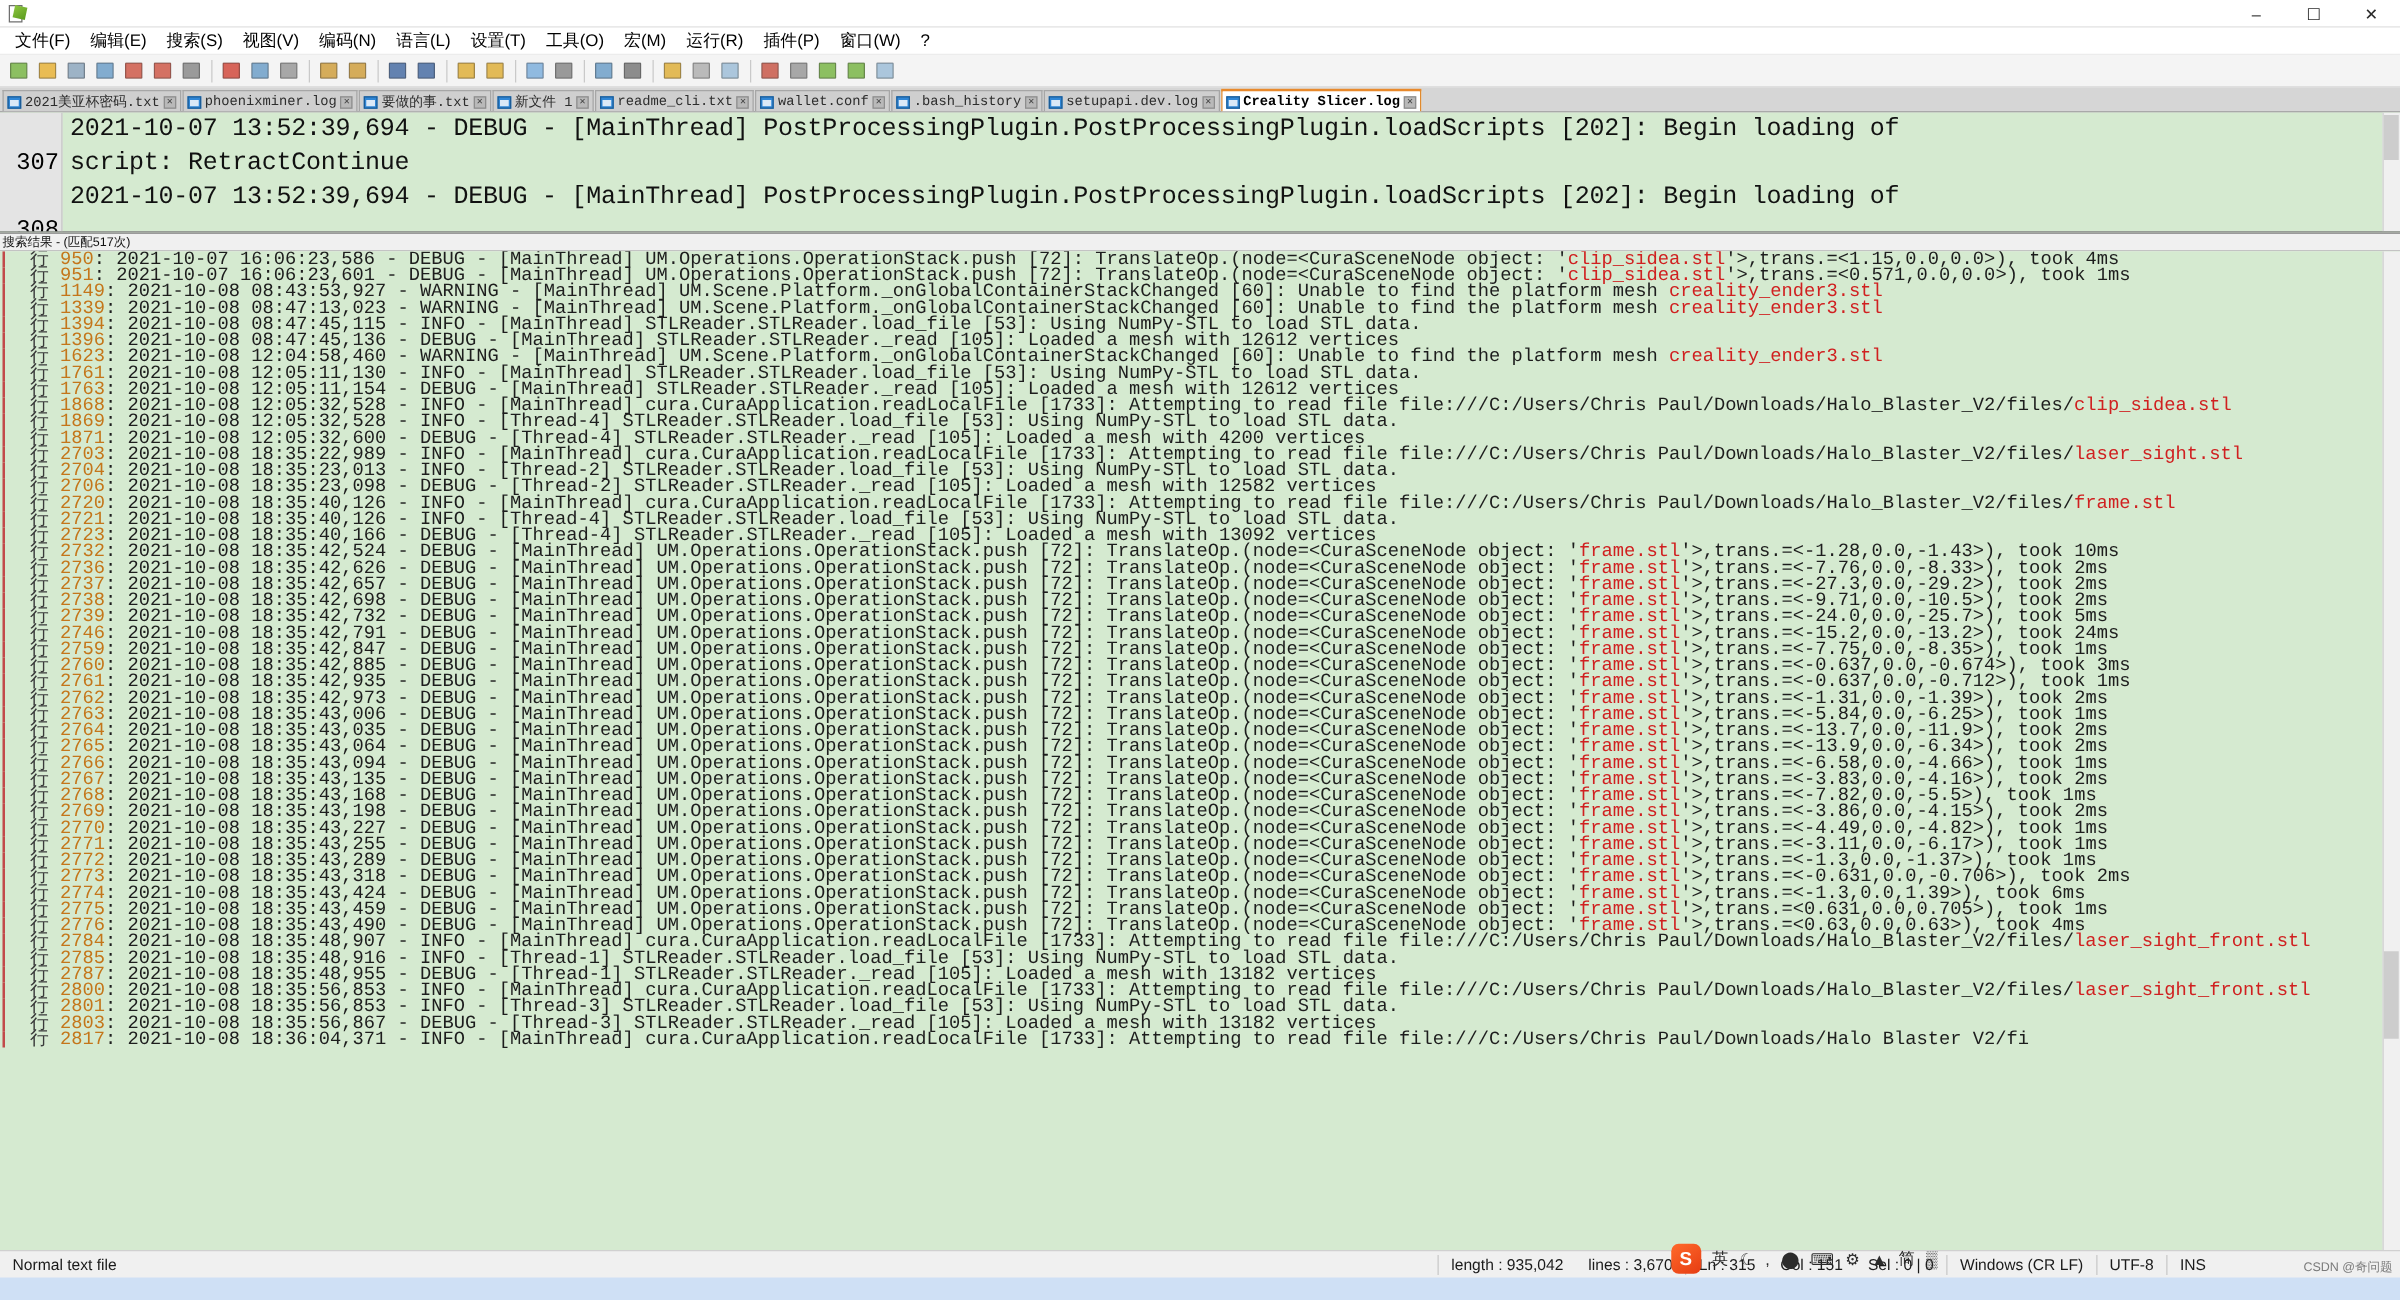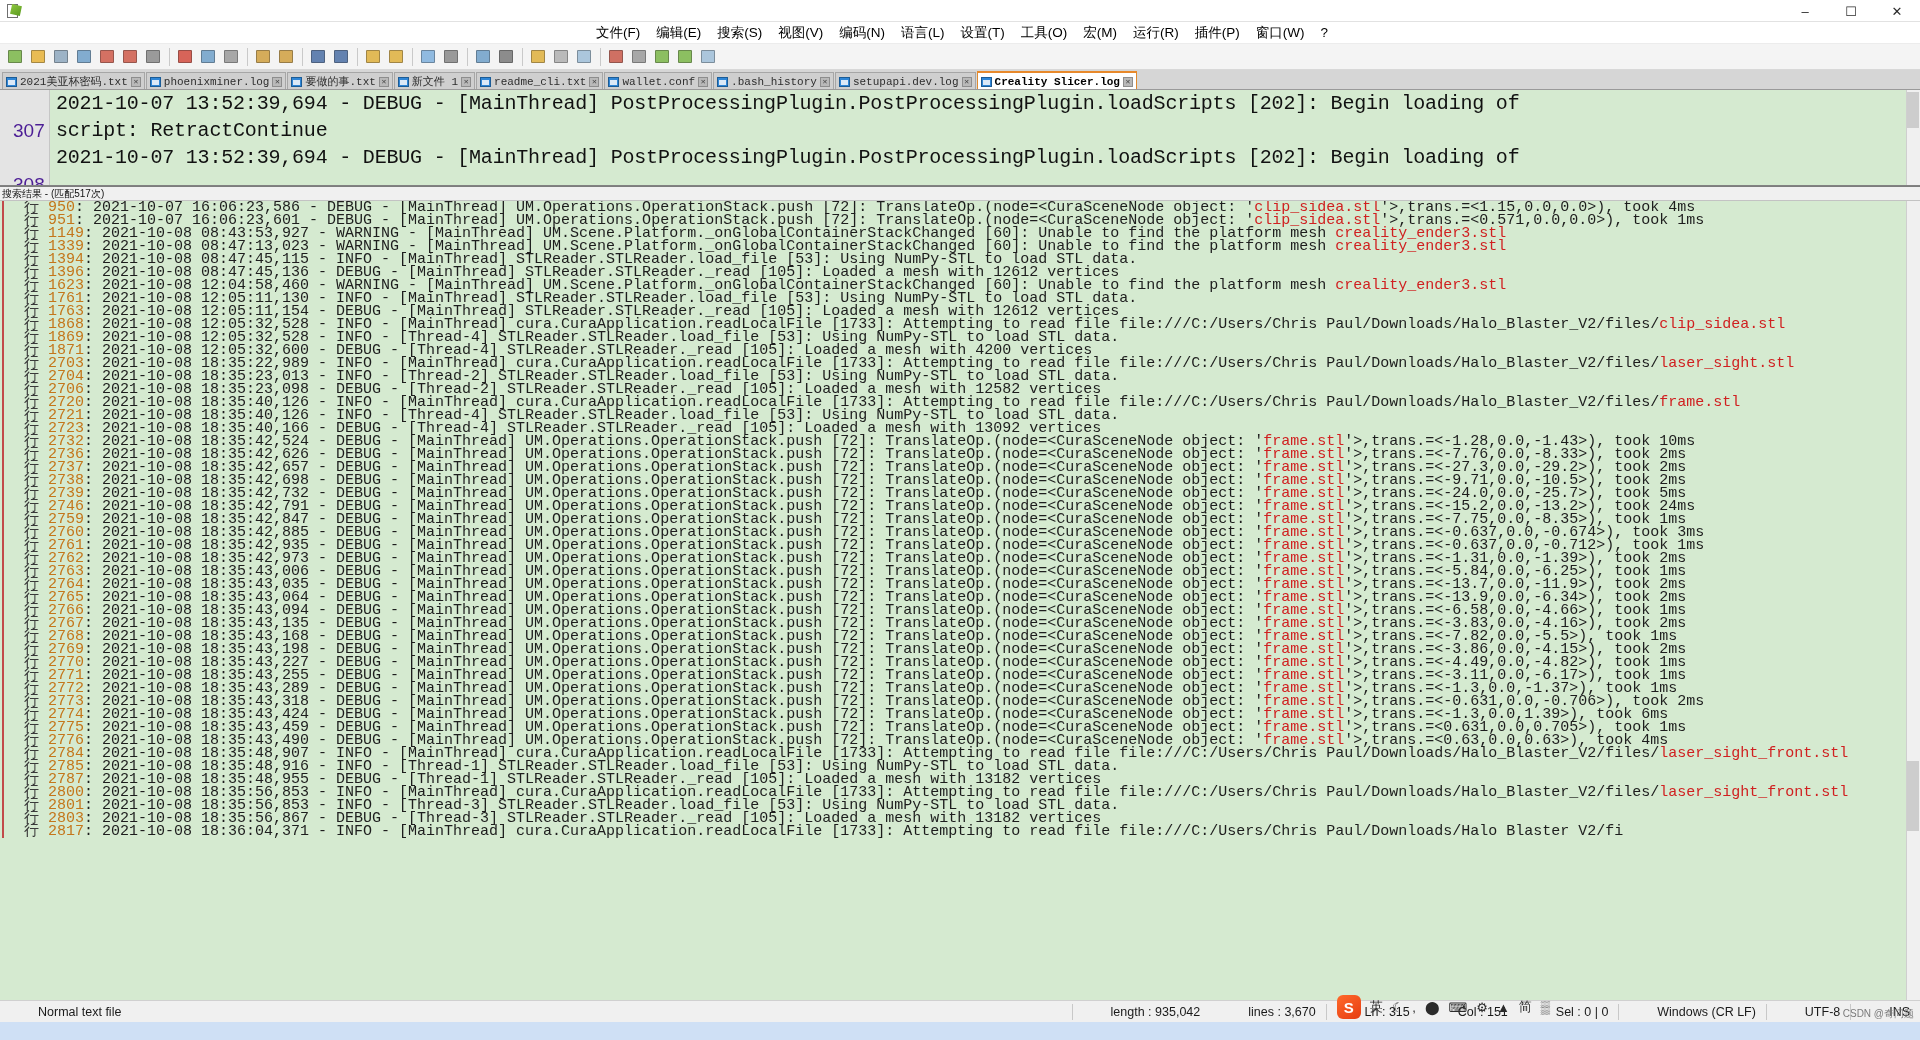--- a/index.html
+++ b/index.html
@@ -14,21 +14,21 @@
      background:#ffffff; border:1px solid #6f6f6f; }
   .tb-icon .pen{ position:absolute; left:6px; top:2px; width:10px; height:10px;
      background:linear-gradient(135deg,#8dc63f 0%,#5b9b1f 100%); transform:rotate(12deg);}
   .tb-title{ font-size:14px; color:#1a1a1a; letter-spacing:0.1px; white-space:nowrap; }
   .win-btns{ position:absolute; right:0; top:0; height:22px; display:flex; }
   .win-btn{ width:46px; height:22px; display:flex; align-items:center; justify-content:center;
      font-size:13px; color:#2b2b2b; }
 
   
   .menubar{ height:22px; background:#ffffff; display:flex; align-items:center;
-     padding-left:4px; border-bottom:1px solid #ececec;justify-content:center;}
+     padding-left:4px; border-bottom:1px solid #ececec;}
   .menu-item{ font-size:13.5px; color:#000; padding:2px 8px; white-space:nowrap; }
 
   
   .toolbar{ height:26px; background:#f4f4f4; display:flex; align-items:center;
      border-bottom:1px solid #d8d8d8; padding-left:4px; }
   .tbtn{ width:22px; height:22px; margin-right:1px; position:relative; border-radius:2px;
      display:flex; align-items:center; justify-content:center; }
   .tsep{ width:1px; height:18px; background:#c9c9c9; margin:0 4px; }
 
   
@@ -47,22 +47,22 @@
      background:#dbe9f7;}
   .tab.active .tico{ background:#2f86d6; }
   .tab .tclose{ width:10px; height:10px; background:#b9b9b9; border:1px solid #8d8d8d;
      font-size:8px; line-height:8px; text-align:center; color:#444; flex:0 0 auto; }
 
   
   .editor{ height:96px; background:#d5ead0; display:flex; position:relative;
       border-bottom:1px solid #828282; overflow:hidden;}
   .gutter{ width:50px; background:#e4e4e4; border-right:1px solid #c6c6c6;
       text-align:right; padding-right:6px; flex:0 0 auto;}
-  .gutter div{ height:27px; line-height:27px; font-size:19px; color:#4c1d95;
-      font-family:Liberation Sans, sans-serif;padding-left:13px;}
+  .gutter div{ height:27px; line-height:27px; font-size:19px; color:#000000;
+      font-family:Liberation Mono, monospace;padding-left:13px;}
   .edlines{ flex:1; padding-left:6px; overflow:hidden;}
   .edlines div{ height:27px; line-height:27px; font-size:20px; color:#111;
       font-family:"Liberation Mono", monospace; white-space:pre; letter-spacing:-0.2px;}
   .ed-vscroll{ position:absolute; right:0; top:0; width:14px; height:100%;
       background:#f0f0f0; border-left:1px solid #cfcfcf;}
   .ed-vthumb{ position:absolute; right:1px; top:2px; width:12px; height:36px; background:#cdcdcd;}
 
   
   .srheader{ height:15px; background:#f0f0f0; display:flex; align-items:center;
      border-top:1px solid #7d7d7d; border-bottom:1px solid #c3c3c3; padding-left:2px;}
@@ -76,21 +76,21 @@
   .srrow .hz{ color:#3a3a3a; }
   .srrow .ln{ color:#c4761a; }
   .srrow .hl{ color:#d02020; }
   .sr-vscroll{ position:absolute; right:0; top:0; width:14px; height:100%;
      background:#f0f0f0; border-left:1px solid #cfcfcf;}
   .sr-vthumb{ position:absolute; right:1px; width:12px; background:#cdcdcd;}
 
   
   .statusbar{ height:22px; background:#f0f0f0; border-top:1px solid #d0d0d0;
      display:flex; align-items:center; font-size:12.5px; color:#1a1a1a; position:relative;}
-  .st-cell{ padding:0 10px; white-space:nowrap;margin-left:28px; }
+  .st-cell{ padding:0 10px; white-space:nowrap; }
   .st-sep{ width:1px; height:16px; background:#c8c8c8; }
 
   
   .imebar{ height:18px; background:#cfe0f5; display:flex; align-items:center;
      justify-content:flex-end; gap:10px; padding-right:6px; position:relative;}
   .ime-float{ position:absolute; right:370px; bottom:0px; height:30px; display:flex;
      align-items:center; gap:9px; }
   .ime-logo{ width:24px; height:24px; border-radius:6px;
      background:linear-gradient(145deg,#ff6a2b,#e63c12); color:#fff; font-size:15px;
      display:flex; align-items:center; justify-content:center; font-weight:bold;}

